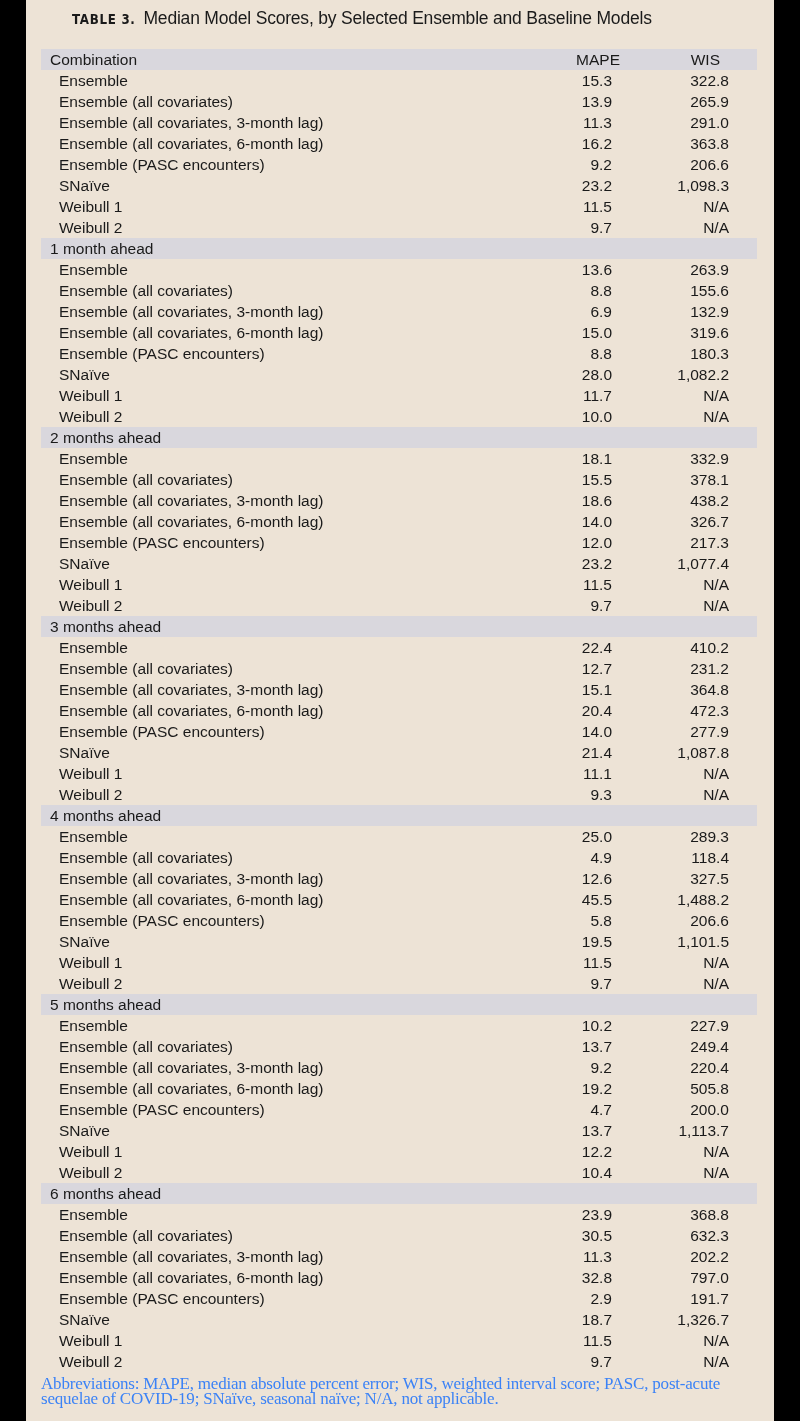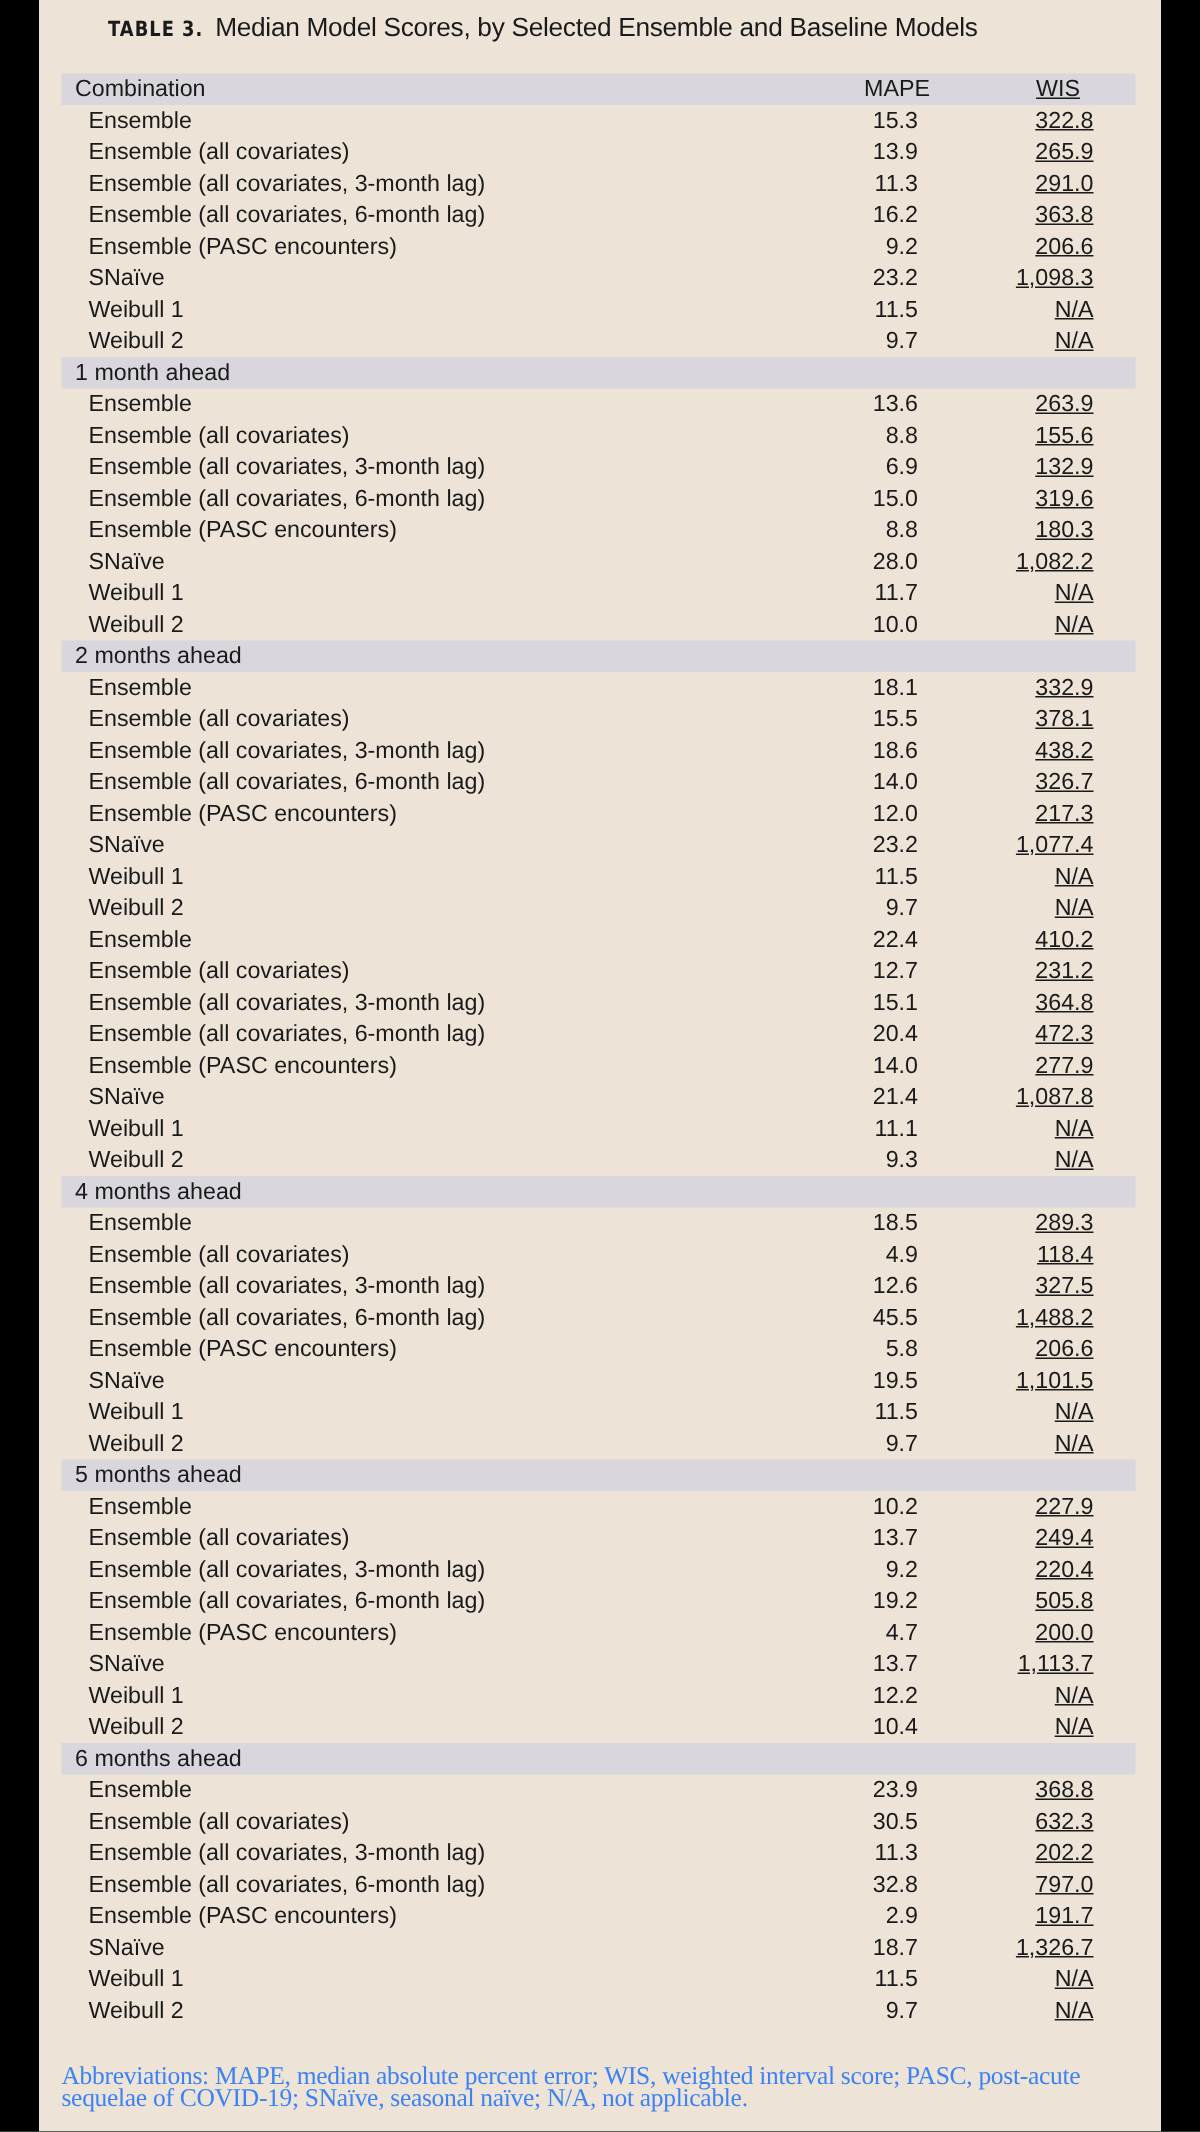--- a/index.html
+++ b/index.html
@@ -73,21 +73,20 @@
       position: absolute;
       right: 145px;
       top: 0;
       text-align: right;
     }
     .row .c-wis {
       position: absolute;
       right: 28px;
       top: 0;
       text-align: right;
-      text-decoration: underline;
     }
     .row.header .c-mape {
       right: 137px;
     }
     .row.header .c-wis {
       right: 37px;
     }
     .footnote {
       position: absolute;
       left: 41px;
@@ -235,20 +234,23 @@
     <div class="row">
       <span class="c-name">Weibull 1</span>
       <span class="c-mape">11.5</span>
       <span class="c-wis">N/A</span>
     </div>
     <div class="row">
       <span class="c-name">Weibull 2</span>
       <span class="c-mape">9.7</span>
       <span class="c-wis">N/A</span>
     </div>
+    <div class="row band">
+      <span class="c-name">3 months ahead</span>
+    </div>
     <div class="row">
       <span class="c-name">Ensemble</span>
       <span class="c-mape">22.4</span>
       <span class="c-wis">410.2</span>
     </div>
     <div class="row">
       <span class="c-name">Ensemble (all covariates)</span>
       <span class="c-mape">12.7</span>
       <span class="c-wis">231.2</span>
     </div>
@@ -280,21 +282,21 @@
     <div class="row">
       <span class="c-name">Weibull 2</span>
       <span class="c-mape">9.3</span>
       <span class="c-wis">N/A</span>
     </div>
     <div class="row band">
       <span class="c-name">4 months ahead</span>
     </div>
     <div class="row">
       <span class="c-name">Ensemble</span>
-      <span class="c-mape">18.5</span>
+      <span class="c-mape">25.0</span>
       <span class="c-wis">289.3</span>
     </div>
     <div class="row">
       <span class="c-name">Ensemble (all covariates)</span>
       <span class="c-mape">4.9</span>
       <span class="c-wis">118.4</span>
     </div>
     <div class="row">
       <span class="c-name">Ensemble (all covariates, 3-month lag)</span>
       <span class="c-mape">12.6</span>

